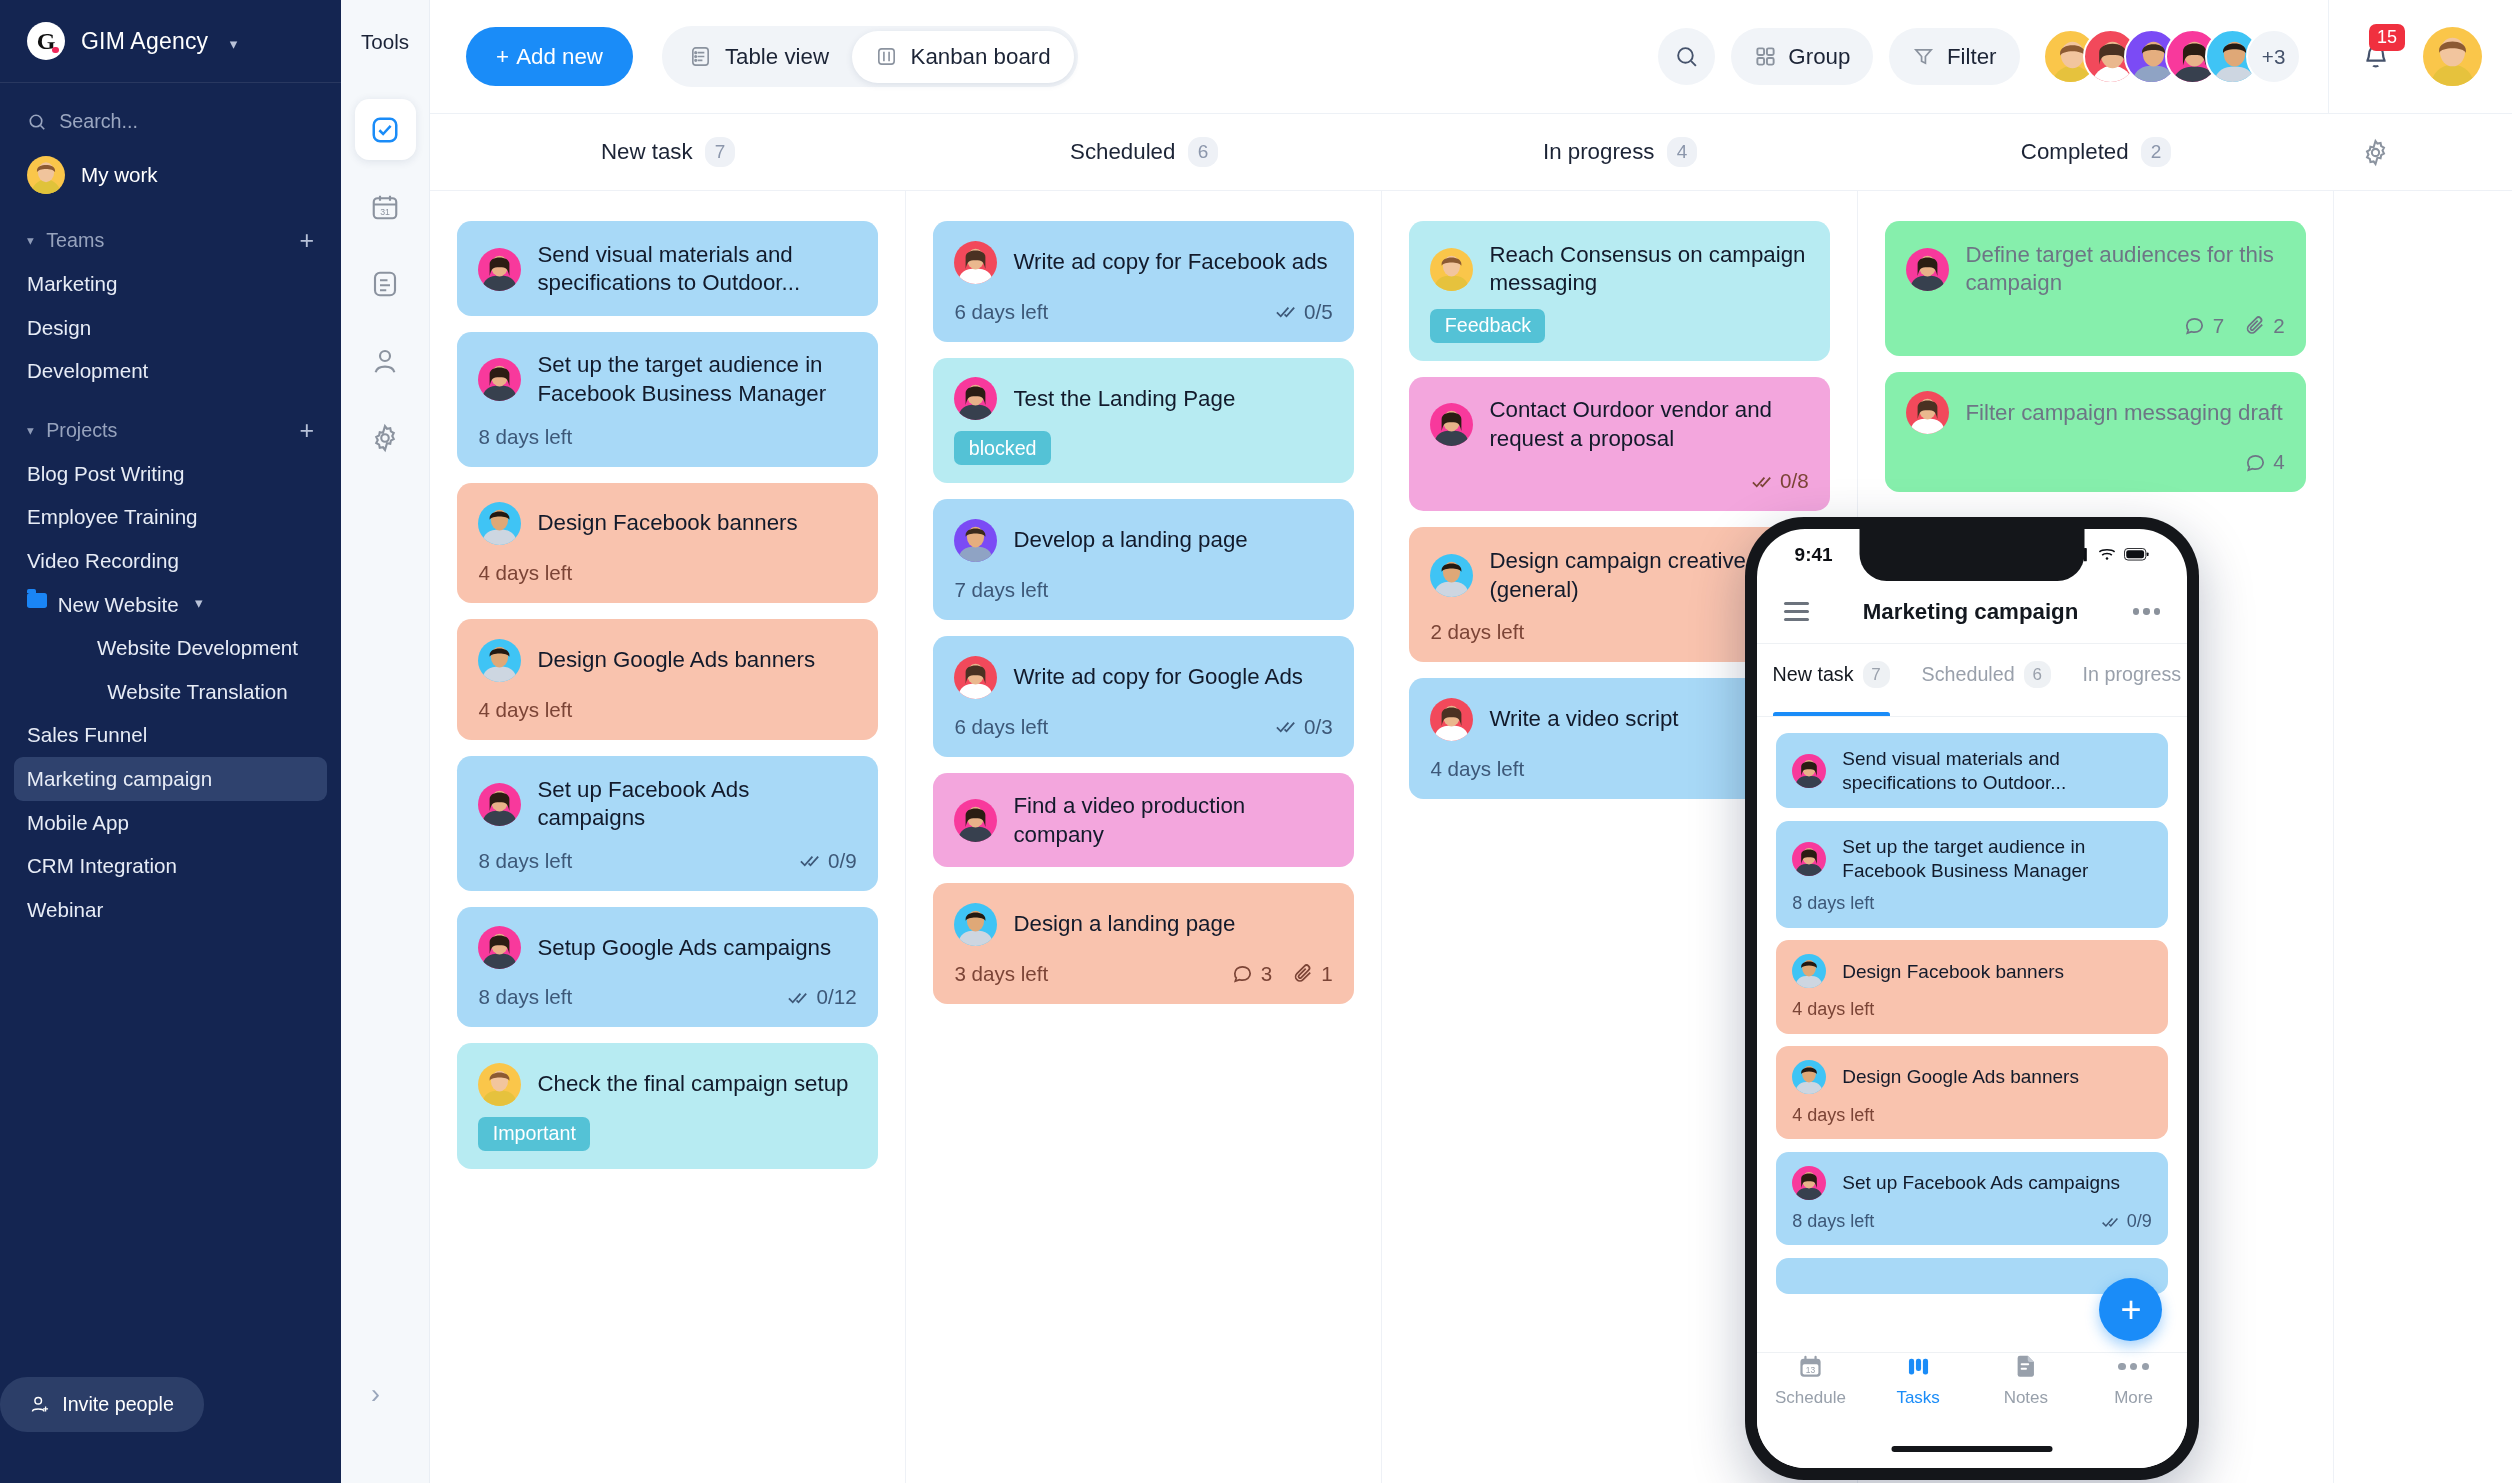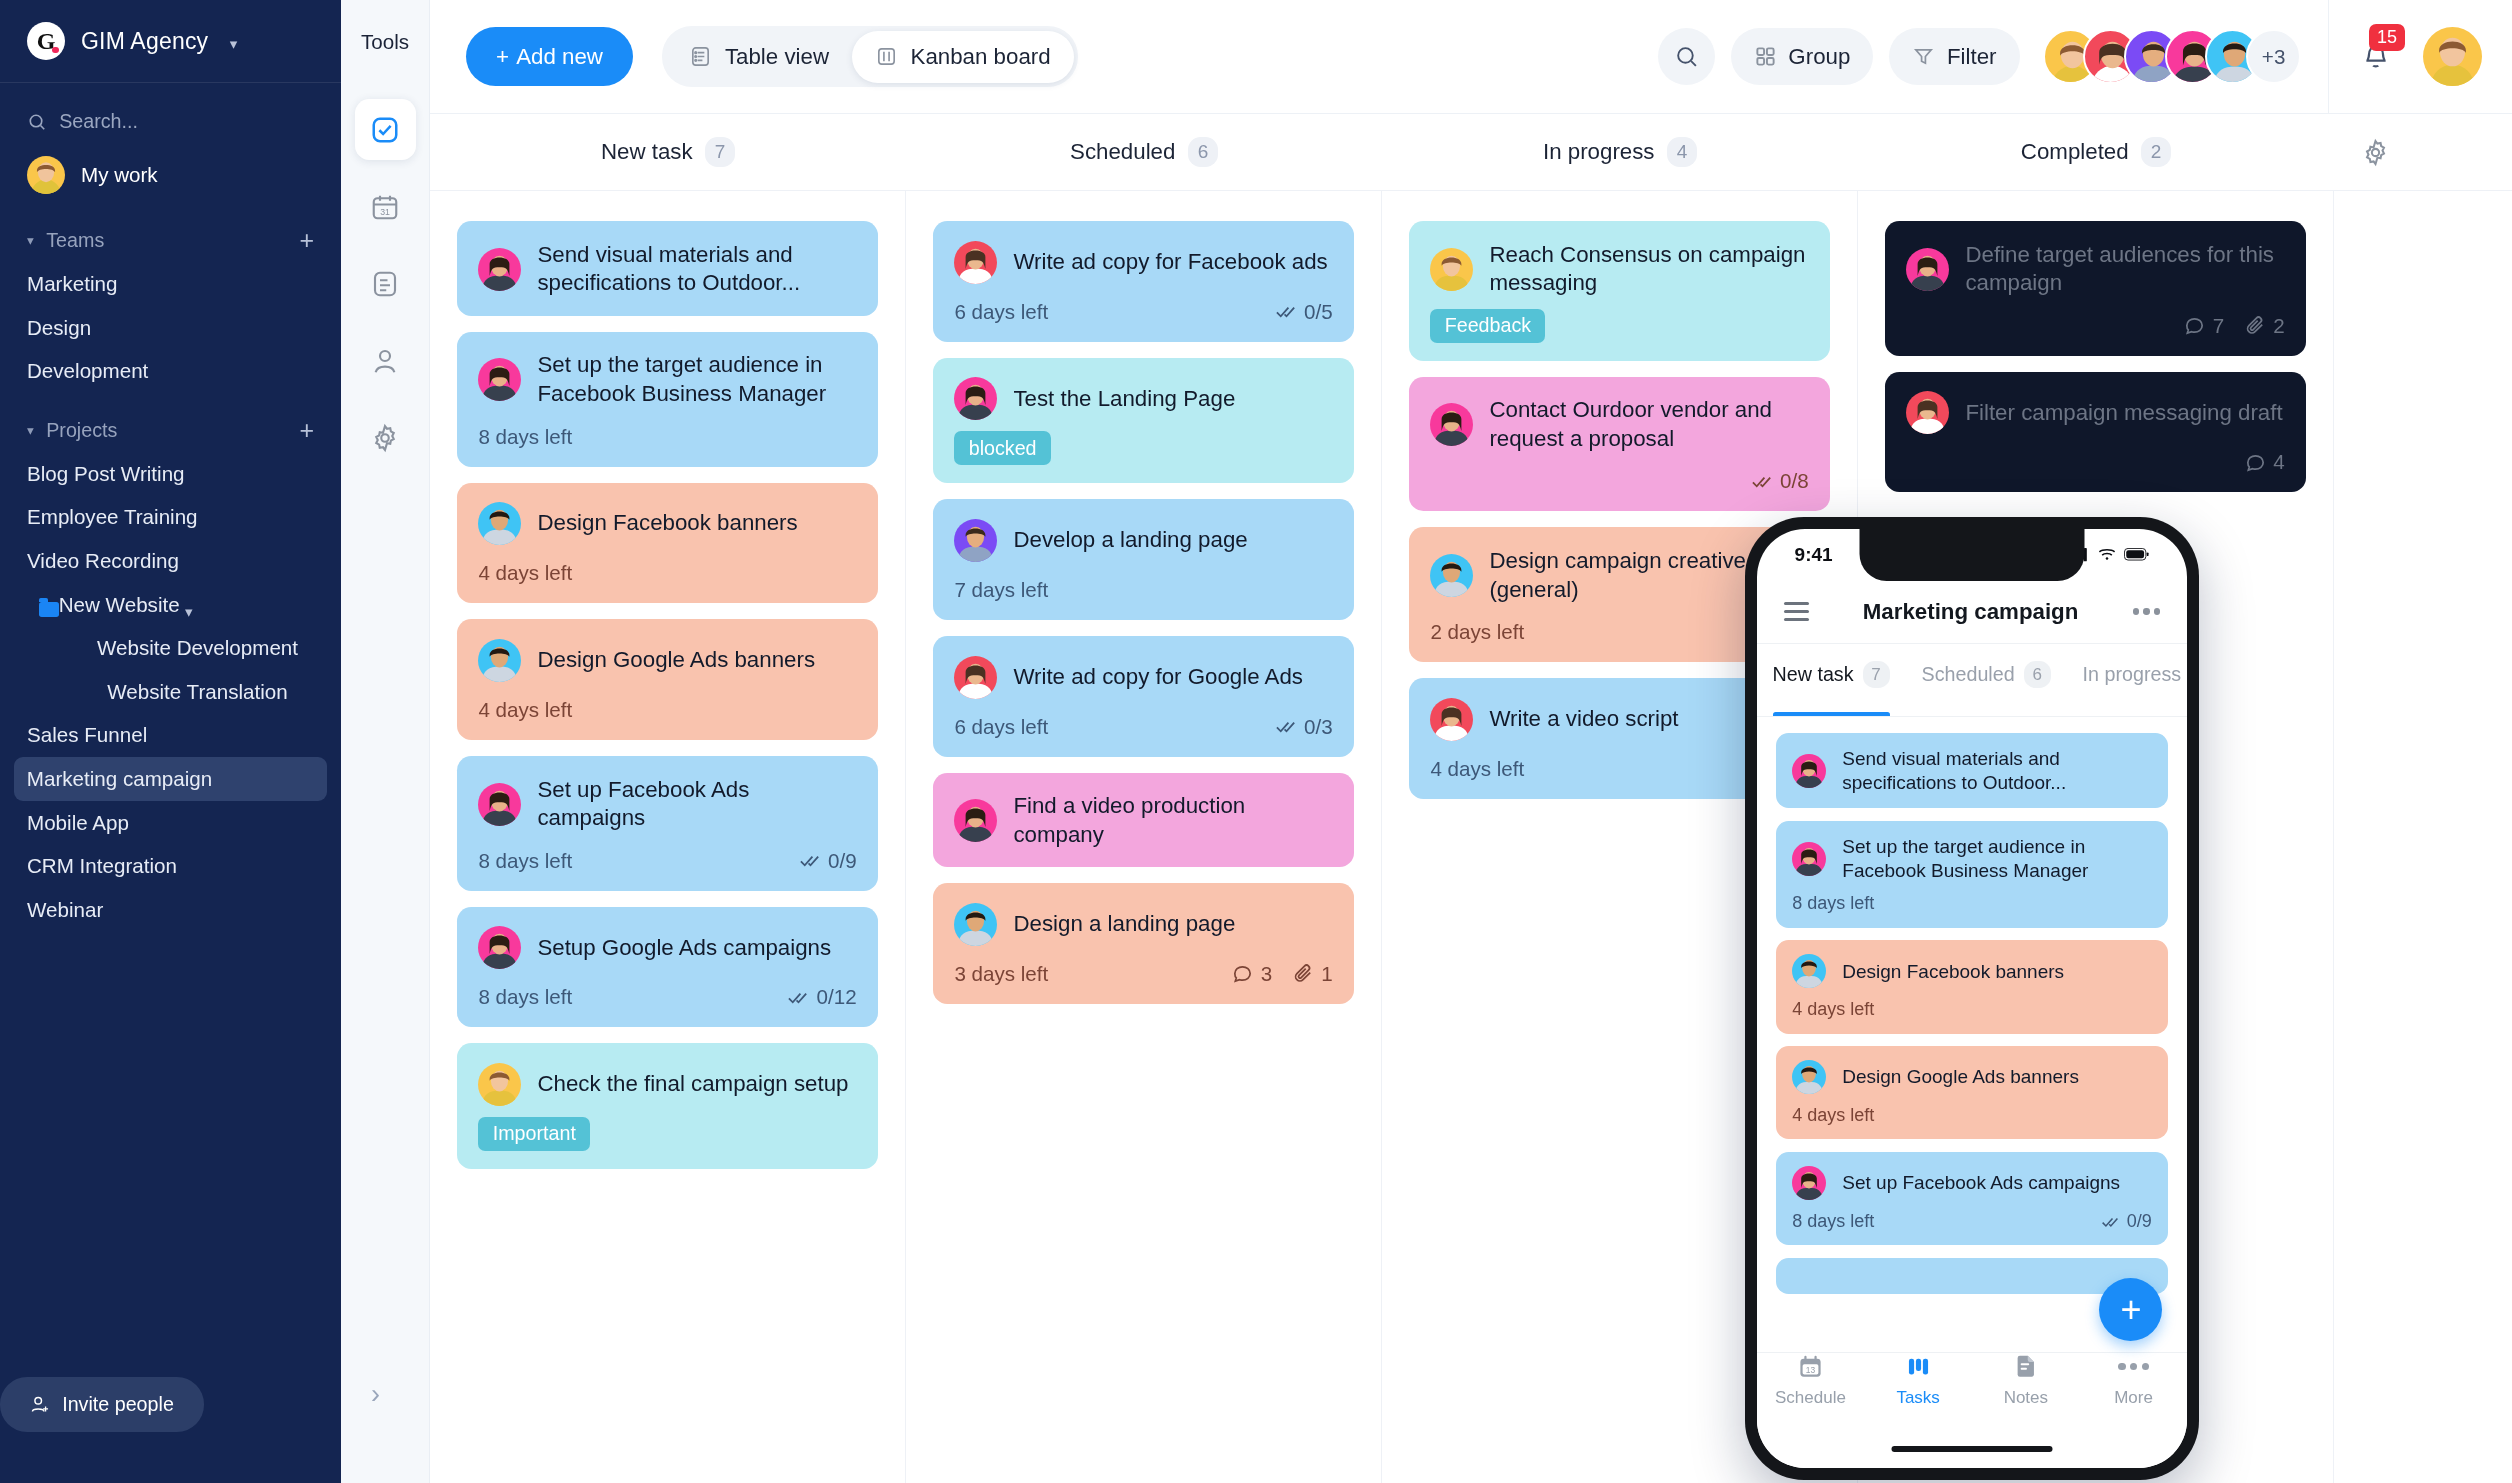--- a/index.html
+++ b/index.html
@@ -71,21 +71,21 @@
   .sb-item {
     color: #e7ecf6; font-size: 20.6px;
     padding: 9.8px 27px; cursor: pointer;
     white-space: nowrap;
   }
   .sb-item.sub { padding-left: 81px; text-align: center; }
   .sb-item.active {
     background: #2f426e; border-radius: 9px;
     margin: 0 14.3px; padding-left: 12.5px;
   }
-  .sb-item.folder { display: flex; align-items: flex-end; gap: 0; margin-left: 12px; }
+  .sb-item.folder { display: flex; align-items: flex-start; gap: 11px; }
   .folder-ico {
     width: 19.7px; height: 15px; background: #1a85f5; border-radius: 2.7px;
     position: relative; flex: 0 0 19.7px;
   }
   .folder-ico:before {
     content: ""; position: absolute; left: 0; top: -3.6px;
     width: 9px; height: 4.5px; background: #1a85f5; border-radius: 1.8px 1.8px 0 0;
   }
 
   .invite-wrap { margin-top: auto; padding: 0 0 52px 0; display: flex; justify-content: flex-start; }
@@ -210,21 +210,21 @@
   .card.done .meta { color: #6d7585; }
   .chip {
     display: inline-block; margin-top: 11px;
     border-radius: 7.1px; padding: 5.4px 14.3px;
     font-size: 19.7px; color: #fff;
   }
   .c-blue  { background: #a8d9f7; }
   .c-cyan  { background: #b7ebf2; }
   .c-red   { background: #f9c3ae; }
   .c-pink  { background: #f3a6dd; }
-  .c-grey  { background: #0f172a; }
+  .c-grey  { background: #86efac; }
   .chip-teal { background: #54c2d6; }
 
   
   .phone {
     position: absolute; left: 1745px; top: 517px;
     width: 454px; height: 963px;
     background: #14161a; border-radius: 59px;
     padding: 11.6px; box-shadow: 0 19.7px 54px rgba(10,25,60,.28);
     z-index: 40;
   }

